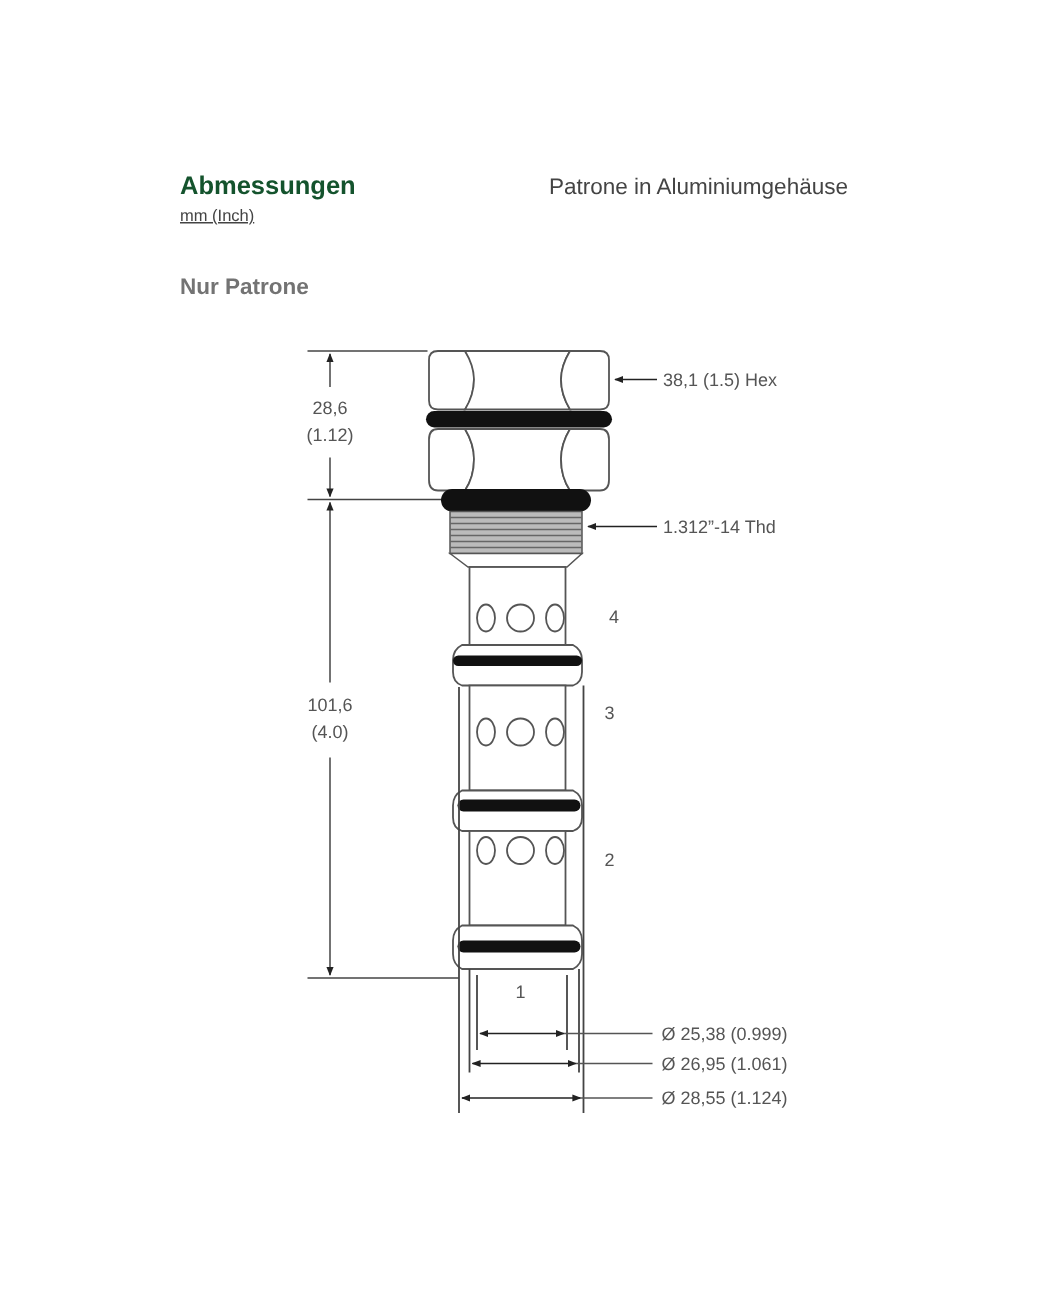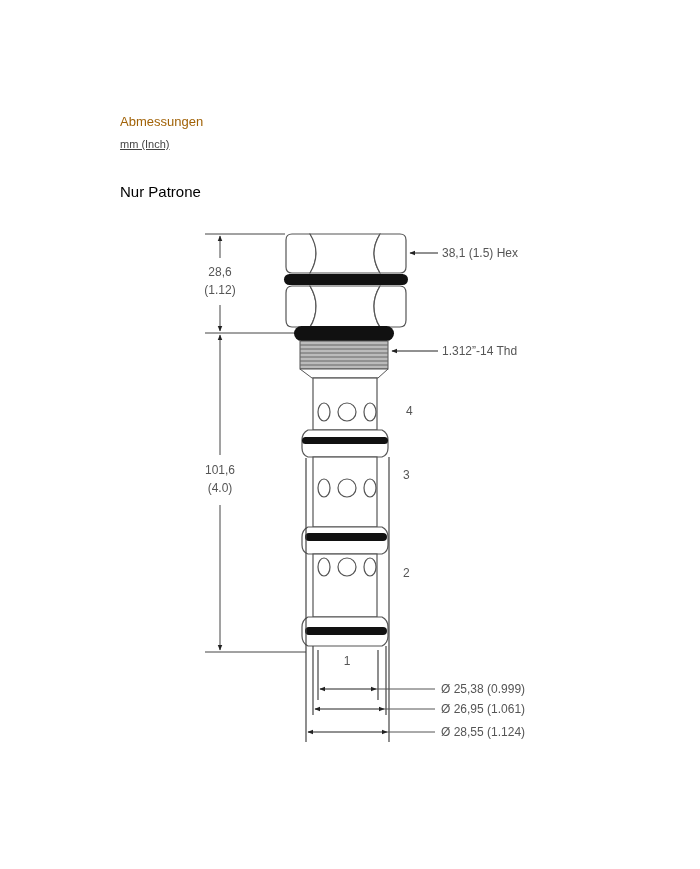--- a/index.html
+++ b/index.html
@@ -1,30 +1,31 @@
 <!DOCTYPE html>
 <html><head>
   <meta charset="utf-8">
   <style>
     html, body { margin: 0; padding: 0; background: #ffffff; }
     body { width: 700px; height: 869px; position: relative; overflow: hidden;
            font-family: "Liberation Sans", sans-serif; color: #333; }
-    .heading-blue { position: absolute; left: 120px; top: 114px; font-size: 13px; font-weight: normal; color: #a16207; }
+    .heading-blue { position: absolute; left: 120px; top: 114px; font-size: 17px; font-weight: bold; color: #14532d; }
     .units { position: absolute; left: 120px; top: 138px; font-size: 11px; color: #444; text-decoration: underline; }
     .note { position: absolute; left: 366px; top: 114px; font-size: 15px; color: #444; line-height: 22px; }
-    .subhead { position: absolute; left: 120px; top: 183px; font-size: 15px; font-weight: normal; color: #000000; }
+    .subhead { position: absolute; left: 120px; top: 183px; font-size: 15px; font-weight: bold; color: #737373; }
     svg.drawing { position: absolute; left: 0; top: 0; }
     svg text { font-family: "Liberation Sans", sans-serif; font-size: 12px; fill: #555; }
   </style>
 </head>
 <body>
 
 <div class="heading-blue">Abmessungen</div>
 <div class="units">mm (Inch)</div>
 <div class="note">
+  <div>Patrone in Aluminiumgehäuse</div>
 </div>
 <div class="subhead">Nur Patrone</div>
 
 <svg class="drawing" width="700" height="869" viewBox="0 0 700 869" xmlns="http://www.w3.org/2000/svg">
   <defs>
     <marker id="arr" viewBox="0 0 10 10" refX="9" refY="5" markerWidth="6" markerHeight="6" orient="auto-start-reverse">
       <path d="M0,1 L10,5 L0,9 z" fill="#222"></path>
     </marker>
   </defs>
 

